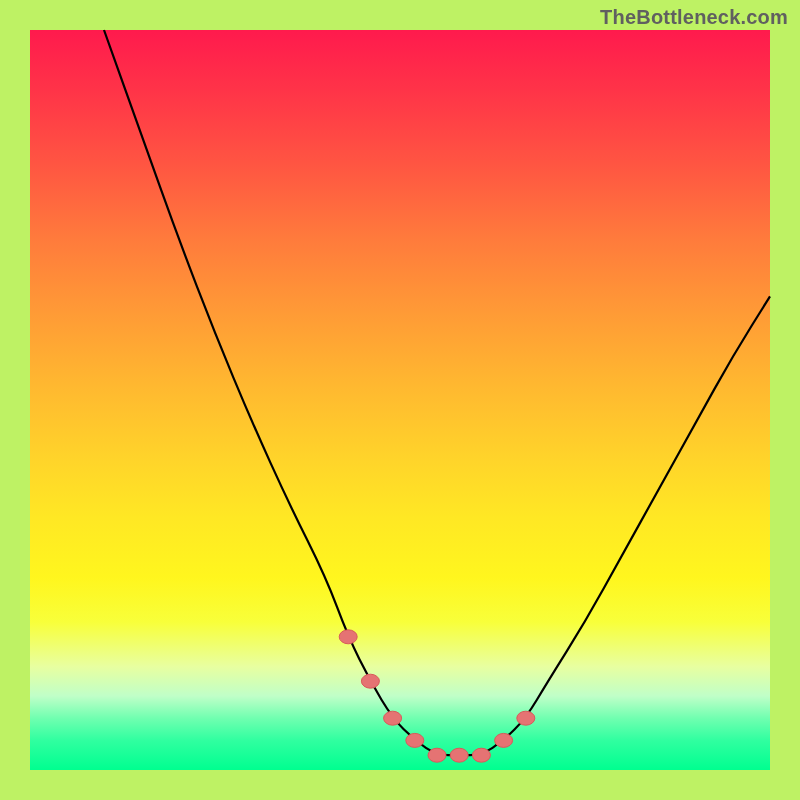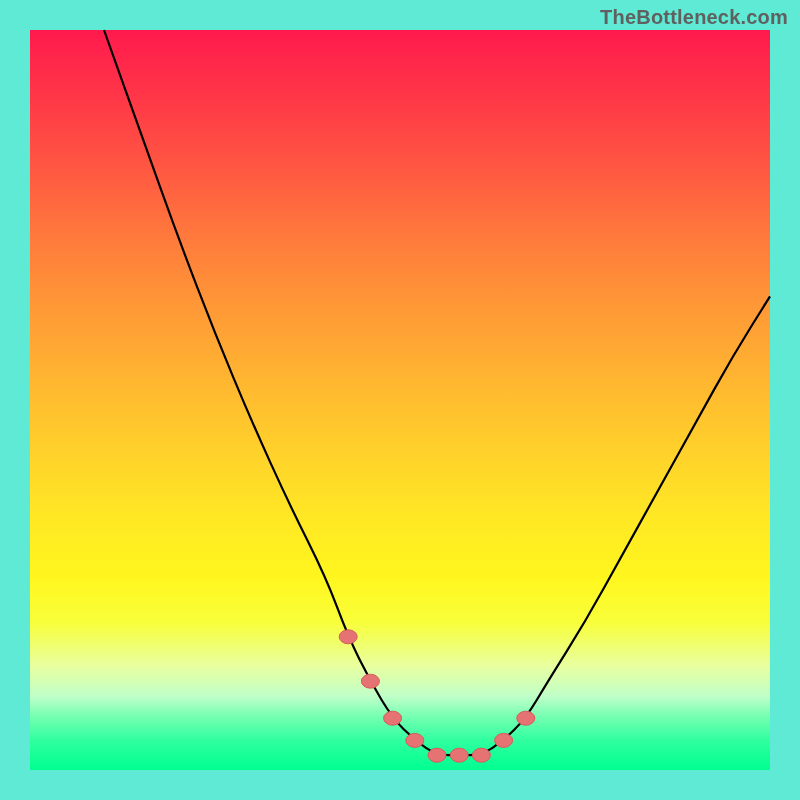--- a/index.html
+++ b/index.html
@@ -1,21 +1,21 @@
 <!DOCTYPE html>
 <html><head>
 <meta charset="utf-8">
 <style>
   * { margin: 0; padding: 0; box-sizing: border-box; }
   html, body { width: 800px; height: 800px; overflow: hidden; background: #000; }
   .frame {
     position: relative;
     width: 800px;
     height: 800px;
-    background: #5eead4;
+    background: #bef264;
     text-align: right;
   }
   .plot-area {
     position: absolute;
     left: 30px;
     top: 30px;
     width: 740px;
     height: 740px;
     background: linear-gradient(
       to bottom,

